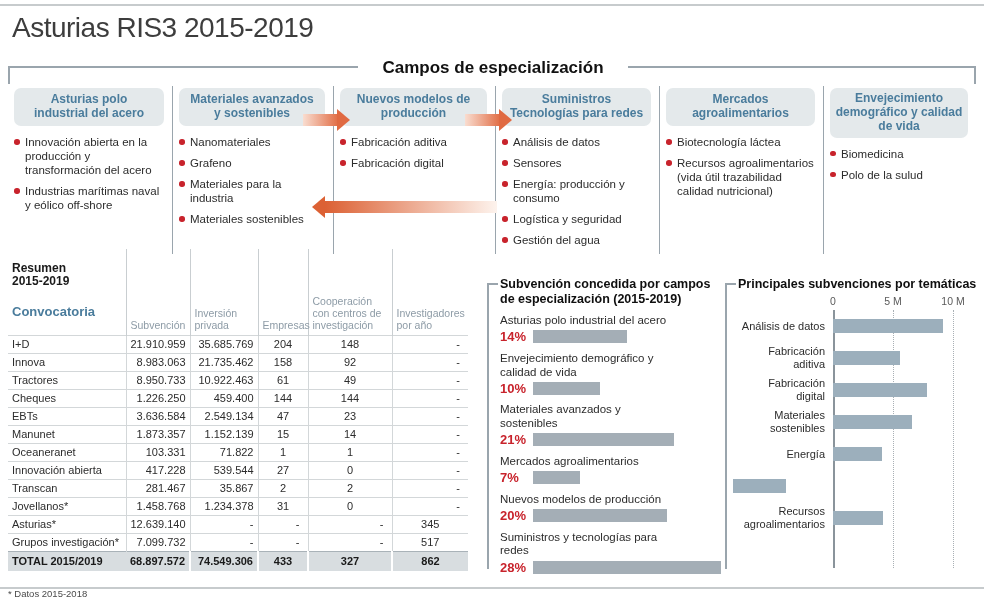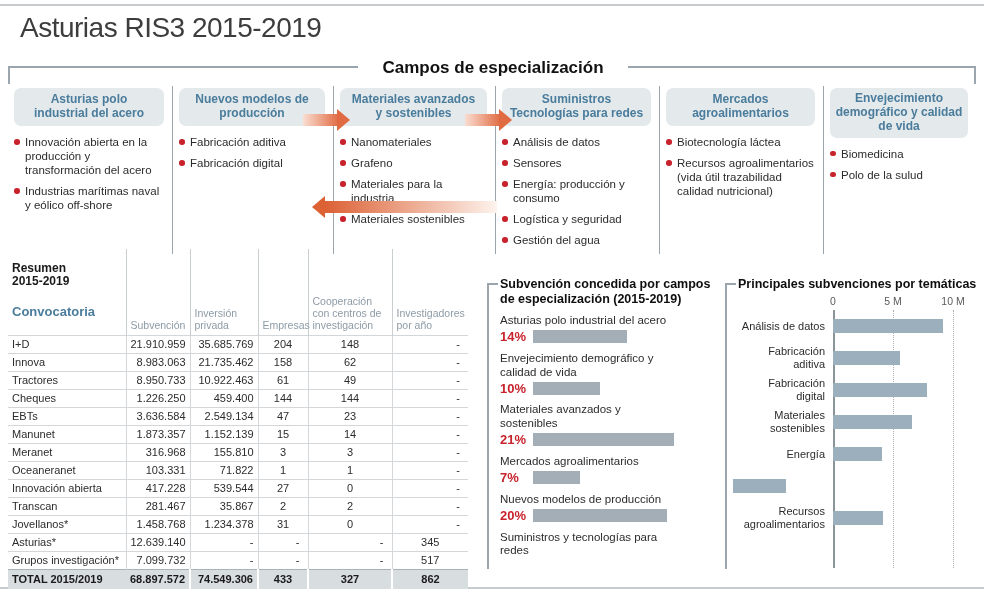--- a/index.html
+++ b/index.html
@@ -1,21 +1,21 @@
 <!DOCTYPE html>
 <html><head>
 <meta charset="utf-8">
 <style>
   html,body{margin:0;padding:0;background:#fff;}
   .canvas{position:relative;width:984px;height:604px;background:#fff;overflow:hidden;
           font-family:"Liberation Sans", sans-serif;color:#2c2c2c;}
   .rule{position:absolute;left:0;width:984px;height:2px;background:#c7cbcd;}
   .rule.top{top:4px;}
   .rule.bottom{top:587px;}
-  .main-title{position:absolute;left:20px;top:12px;font-size:28px;font-weight:400;
+  .main-title{position:absolute;left:12px;top:12px;font-size:28px;font-weight:400;
               color:#3d3d3d;letter-spacing:-0.5px;}
   
   .campos-title{position:absolute;left:362px;top:58px;width:262px;text-align:center;
                 font-size:17px;font-weight:bold;color:#111;}
   .campos-h{position:absolute;top:66px;height:2px;background:#9aa5ad;}
   .campos-h.lft{left:8px;width:350px;}
   .campos-h.rgt{left:628px;width:348px;}
   .campos-stub{position:absolute;top:66px;width:2px;height:18px;background:#9aa5ad;}
   .campos-stub.lft{left:8px;}
   .campos-stub.rgt{left:974px;}
@@ -109,35 +109,35 @@
   <div class="columns">
     <div class="col">
       <div class="colhead">Asturias polo
 industrial del acero</div>
       <ul class="bullets">
         <li>Innovación abierta en la producción y transformación del acero</li>
         <li>Industrias marítimas naval y eólico off-shore</li>
       </ul>
     </div>
     <div class="col">
-      <div class="colhead">Nuevos modelos de
-producción</div>
-      <ul class="bullets">
-        <li>Fabricación aditiva</li>
-        <li>Fabricación digital</li>
-      </ul>
-    </div>
-    <div class="col">
       <div class="colhead">Materiales avanzados
 y sostenibles</div>
       <ul class="bullets">
         <li>Nanomateriales</li>
         <li>Grafeno</li>
         <li>Materiales para la industria</li>
         <li>Materiales sostenibles</li>
+      </ul>
+    </div>
+    <div class="col">
+      <div class="colhead">Nuevos modelos de
+producción</div>
+      <ul class="bullets">
+        <li>Fabricación aditiva</li>
+        <li>Fabricación digital</li>
       </ul>
     </div>
     <div class="col">
       <div class="colhead">Suministros
 Tecnologías para redes</div>
       <ul class="bullets">
         <li>Análisis de datos</li>
         <li>Sensores</li>
         <li>Energía: producción y consumo</li>
         <li>Logística y seguridad</li>
@@ -202,21 +202,21 @@
             <td class="cr">35.685.769</td>
             <td class="cell-c">204</td>
             <td class="cell-c">148</td>
             <td class="cell-c dash">-</td>
           </tr>
         <tr>
             <td class="cl">Innova</td>
             <td class="cr">8.983.063</td>
             <td class="cr">21.735.462</td>
             <td class="cell-c">158</td>
-            <td class="cell-c">62</td>
+            <td class="cell-c">92</td>
             <td class="cell-c dash">-</td>
           </tr>
         <tr>
             <td class="cl">Tractores</td>
             <td class="cr">8.950.733</td>
             <td class="cr">10.922.463</td>
             <td class="cell-c">61</td>
             <td class="cell-c">49</td>
             <td class="cell-c dash">-</td>
           </tr>
@@ -235,28 +235,20 @@
             <td class="cell-c">47</td>
             <td class="cell-c">23</td>
             <td class="cell-c dash">-</td>
           </tr>
         <tr>
             <td class="cl">Manunet</td>
             <td class="cr">1.873.357</td>
             <td class="cr">1.152.139</td>
             <td class="cell-c">15</td>
             <td class="cell-c">14</td>
-            <td class="cell-c dash">-</td>
-          </tr>
-        <tr>
-            <td class="cl">Meranet</td>
-            <td class="cr">316.968</td>
-            <td class="cr">155.810</td>
-            <td class="cell-c">3</td>
-            <td class="cell-c">3</td>
             <td class="cell-c dash">-</td>
           </tr>
         <tr>
             <td class="cl">Oceaneranet</td>
             <td class="cr">103.331</td>
             <td class="cr">71.822</td>
             <td class="cell-c">1</td>
             <td class="cell-c">1</td>
             <td class="cell-c dash">-</td>
           </tr>
@@ -354,20 +346,24 @@
       <div class="mid-item">
         <div class="mid-label">Nuevos modelos de producción</div>
         <div class="mid-bar-row">
             <span class="pct">20%</span>
             <div class="mid-bar" style="width: 134px;"></div>
           </div>
       </div>
       <div class="mid-item">
         <div class="mid-label">Suministros y tecnologías para
 redes</div>
+        <div class="mid-bar-row">
+            <span class="pct">28%</span>
+            <div class="mid-bar" style="width: 187.6px;"></div>
+          </div>
       </div>
     </div>
   </div>
 
   <div class="right">
     <div class="vline"></div>
     <div class="corner"></div>
     <div class="right-inner">
       <div class="sec-title">Principales subvenciones por temáticas</div>
     </div>

